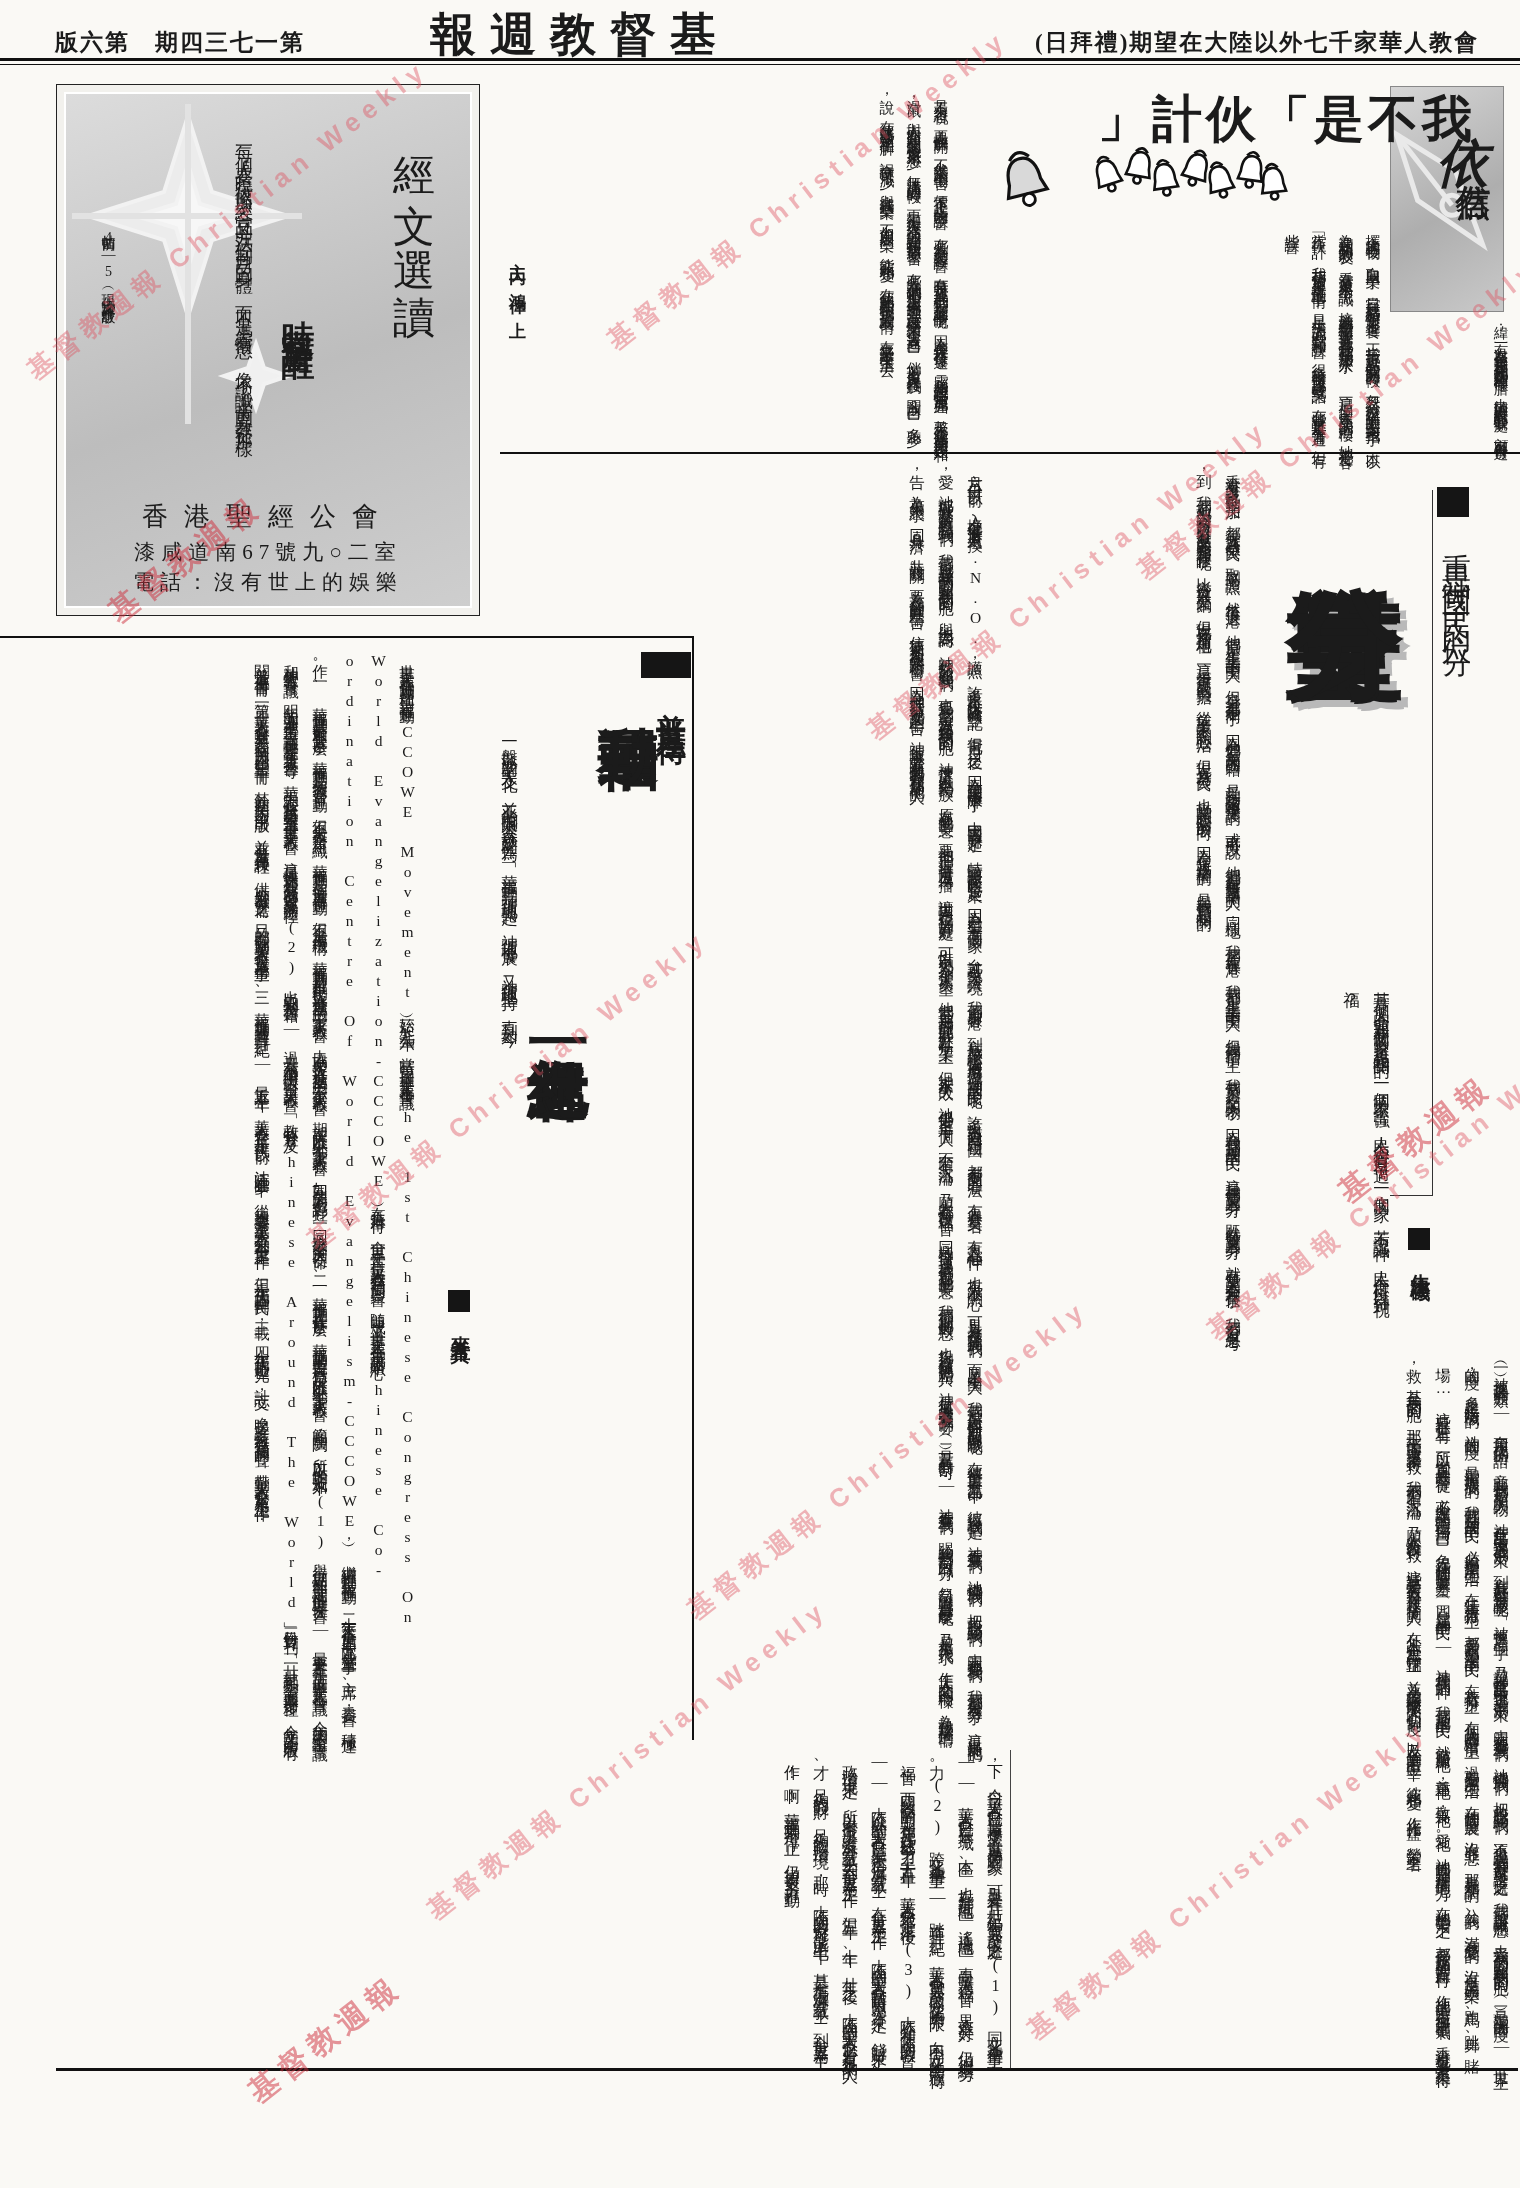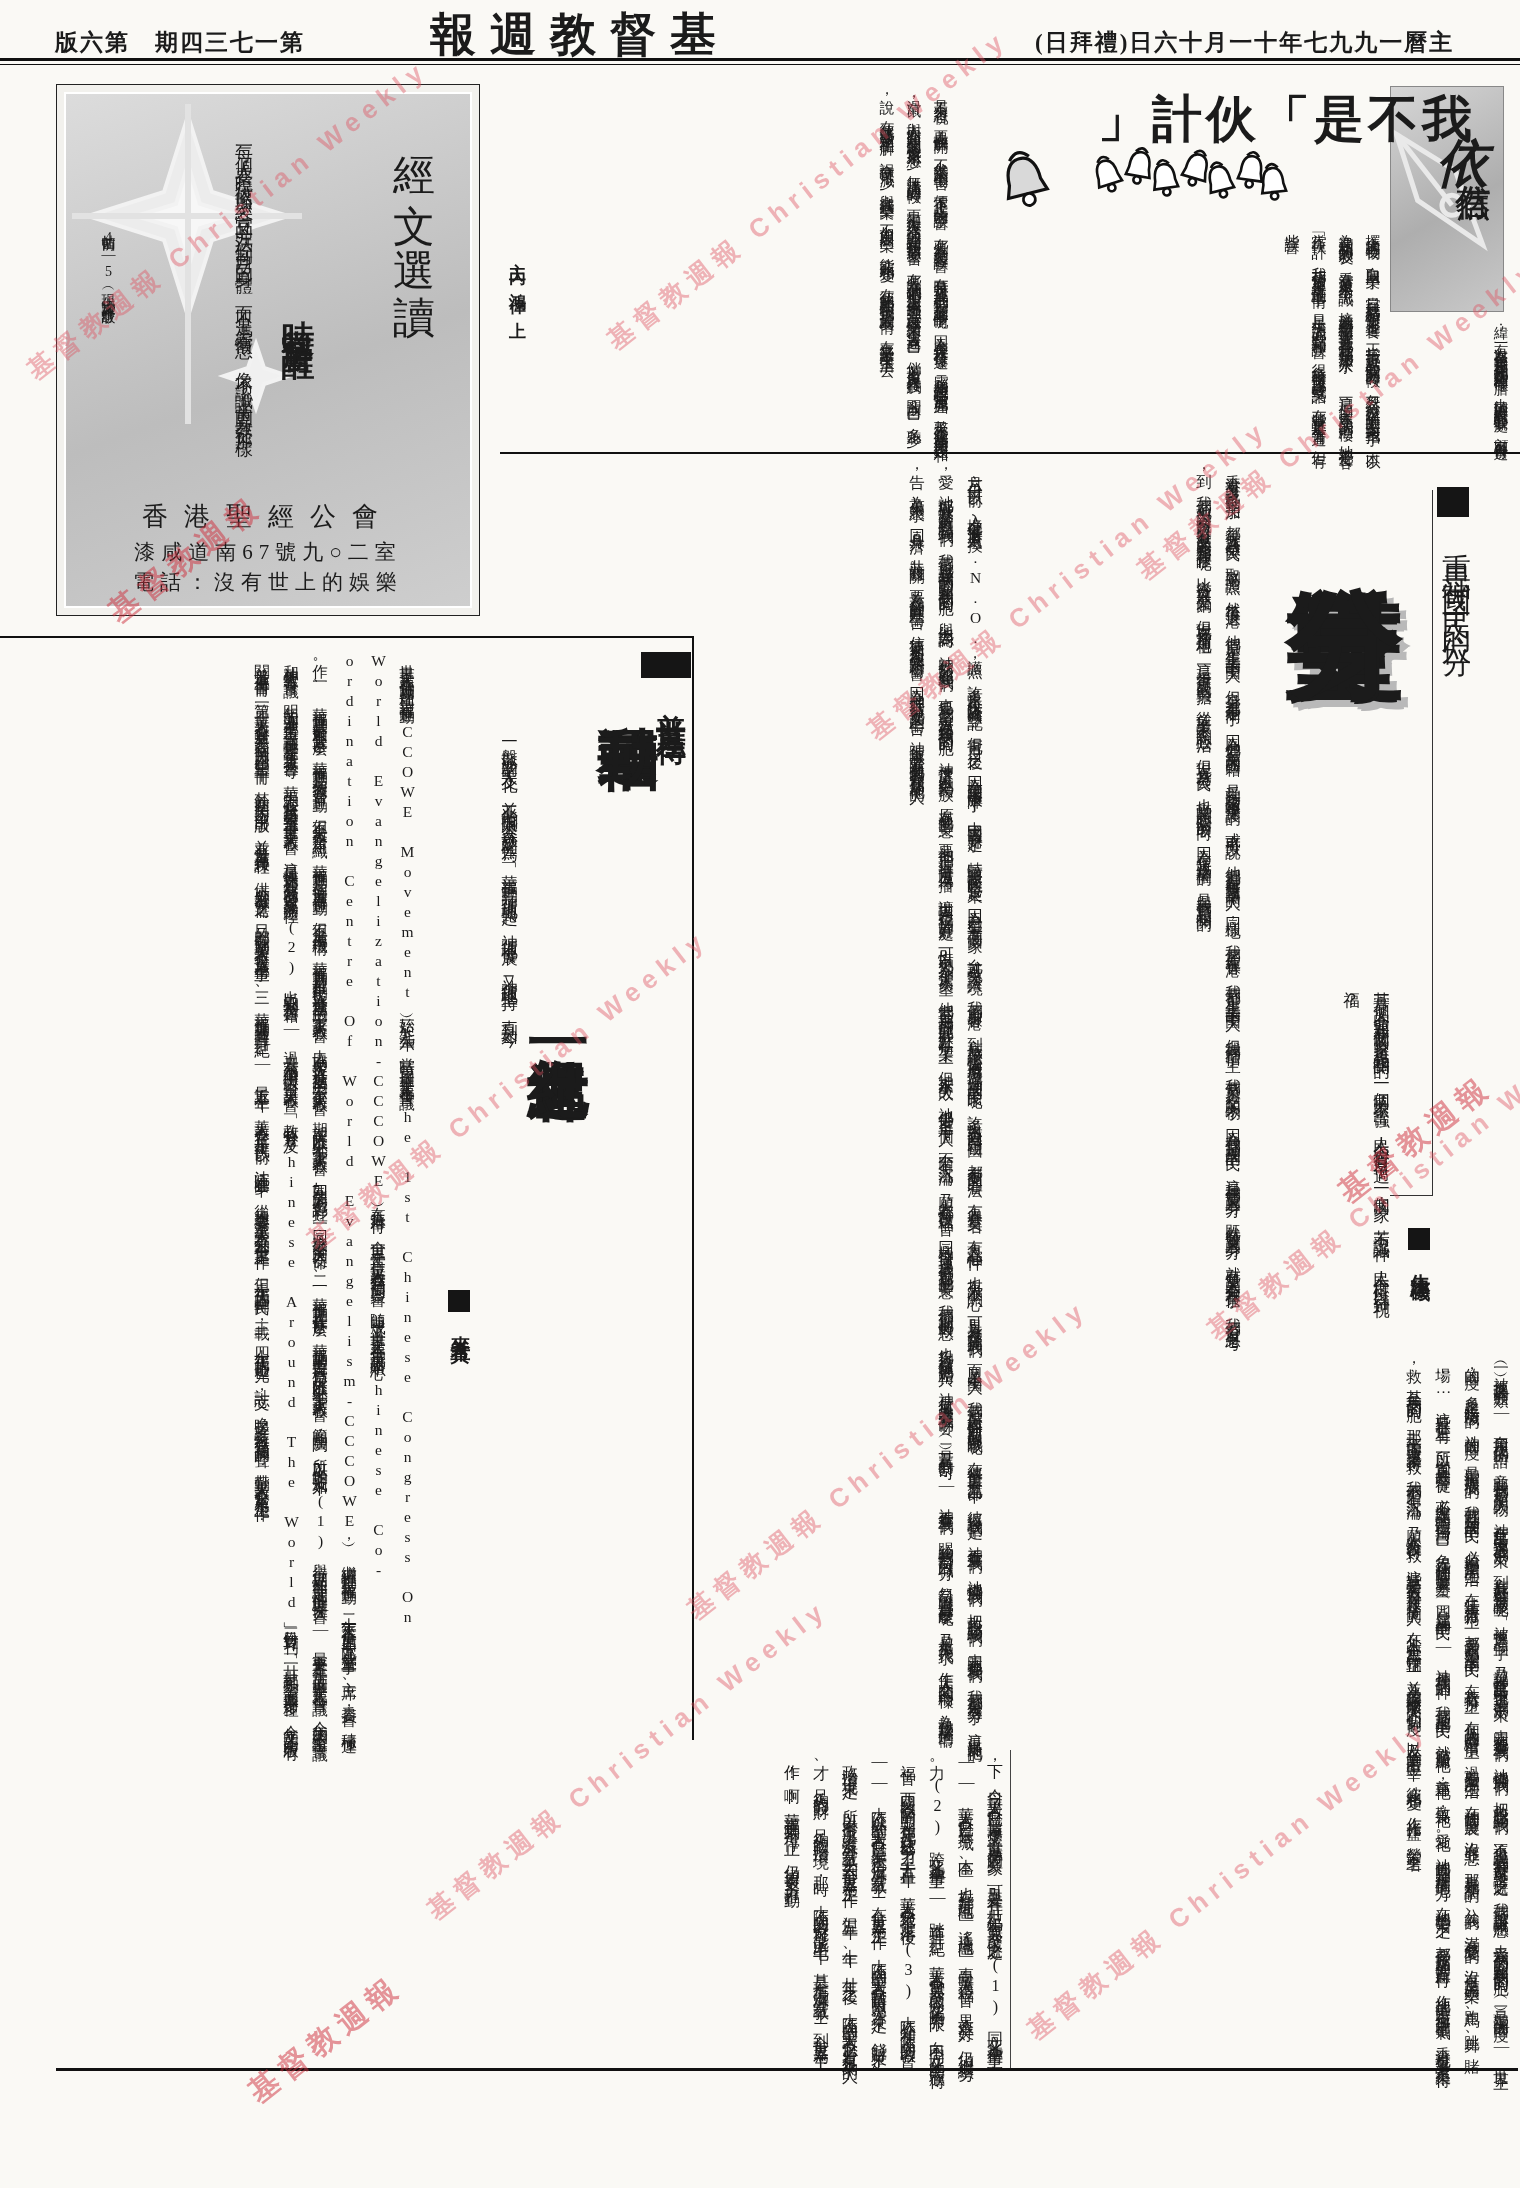--- a/index.html
+++ b/index.html
@@ -43,21 +43,21 @@
       white-space:nowrap;transform:rotate(-38deg);transform-origin:left top;
       font-family:"Liberation Sans",sans-serif;pointer-events:none;}
   .wm.stamp{color:rgba(205,45,60,0.5);font-size:30px;}
   svg{display:block;}
 </style>
 </head>
 <body>
 
 <div class="abs hdr-side" style="left:55px;top:20px;">版六第　期四三七一第</div>
 <div class="abs masthead" style="left:430px;top:4px;">報週教督基</div>
-<div class="abs hdr-side" style="left:1035px;top:20px;">(日拜禮)日六十月一十年七九九一曆主</div>
+<div class="abs hdr-side" style="left:1035px;top:20px;">(日拜禮)期望在大陸以外七千家華人教會</div>
 <div class="abs rule" style="left:0;top:58px;width:1520px;height:3px;"></div>
 <div class="abs rule" style="left:0;top:64px;width:1520px;height:1px;"></div>
 
 <div class="abs logo-box" style="left:1390px;top:86px;width:112px;height:224px;">
   <svg width="112" height="224" viewBox="0 0 112 224">
     <g transform="rotate(-38 56 112)" stroke="#e9e9e9" stroke-width="5" fill="none">
       <path d="M56 30 L80 95 L56 170 L32 95 Z"></path>
       <line x1="56" y1="30" x2="56" y2="120"></line>
       <circle cx="56" cy="120" r="10"></circle>
     </g>

